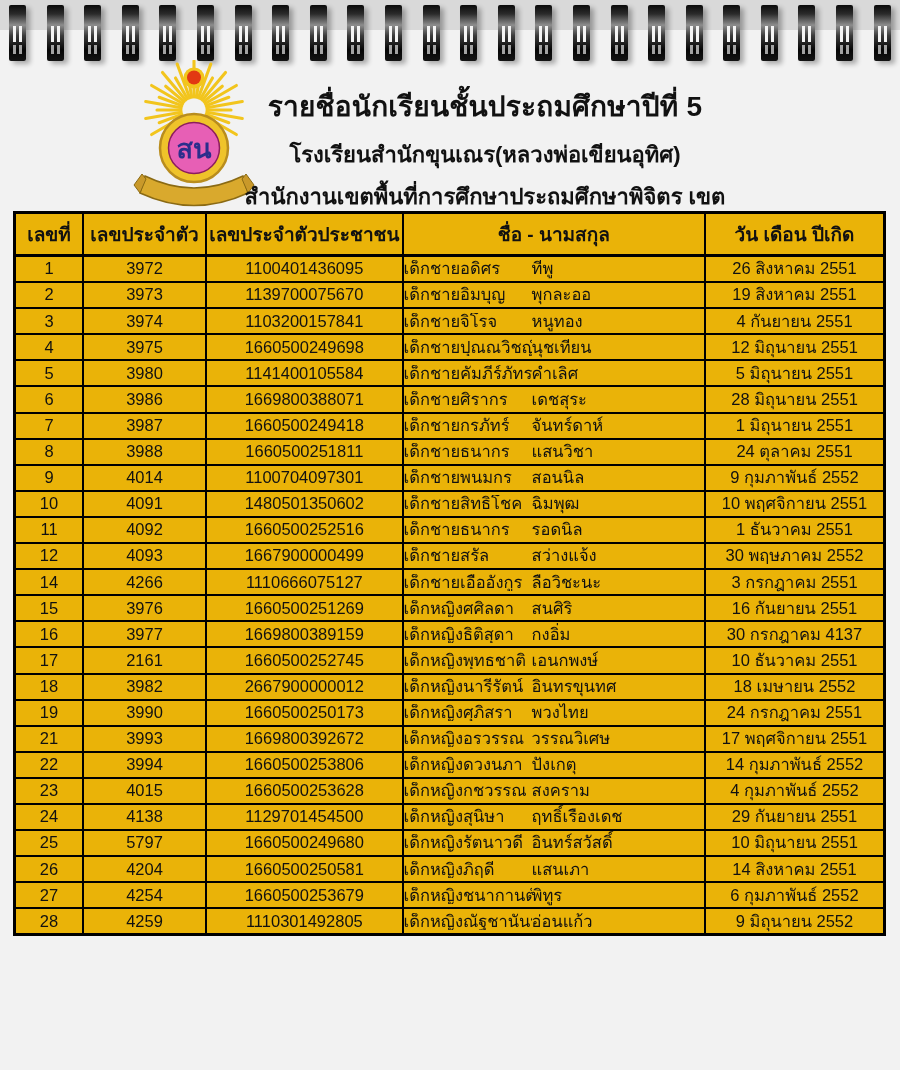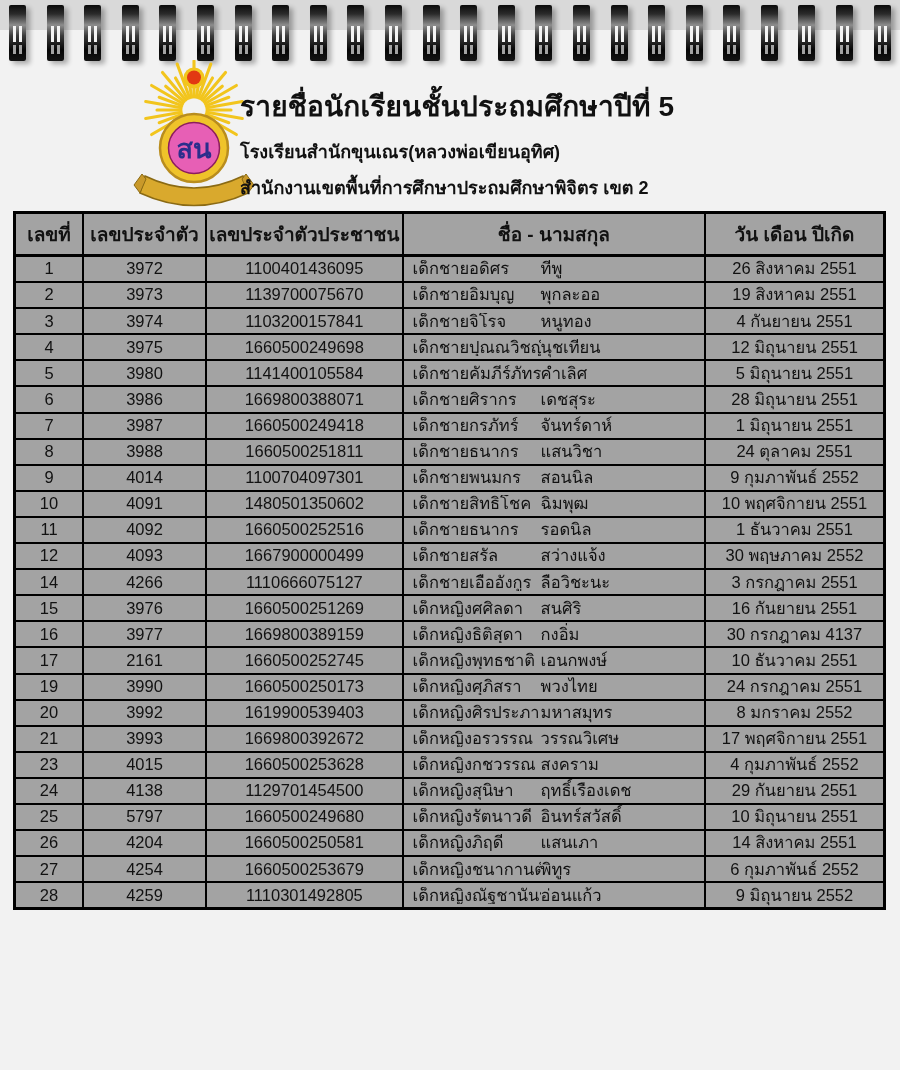--- a/index.html
+++ b/index.html
@@ -18,32 +18,32 @@
     box-shadow:4px 3px 5px rgba(0,0,0,.30);
   }
   .ring::before{content:"";position:absolute;left:4px;top:21px;width:9px;height:16px;
     background:linear-gradient(90deg,#f4f4f4 0 3px,rgba(0,0,0,0) 3px 6px,#f4f4f4 6px 9px)}
   .ring::after{content:"";position:absolute;left:4px;bottom:7px;width:9px;height:9px;opacity:.8;
     background:linear-gradient(90deg,#c9c9c9 0 3px,rgba(0,0,0,0) 3px 6px,#c9c9c9 6px 9px)}
 
   
   .doc-header{position:absolute;top:58px;left:0;width:100%;height:152px}
   .logo{position:absolute;left:127px;top:2px;width:134px;height:148px}
-  .titles{position:absolute;left:240px;right:170px;top:26px;text-align:left}
+  .titles{position:absolute;left:240px;right:170px;top:26px;text-align:center}
   .title-main{font-size:28px;font-weight:700;margin:0 0 9px;letter-spacing:.2px}
-  .title-sub{font-size:18px;font-weight:600;margin:0 0 7px}
+  .title-sub{font-size:22px;font-weight:600;margin:0 0 7px}
 
   
   .table-wrap{position:absolute;top:211px;left:13px}
-  table{border-collapse:collapse;table-layout:fixed;width:873px;background:#a3a3a3;border:3px solid #000}
+  table{border-collapse:collapse;table-layout:fixed;width:873px;background:#eab308;border:3px solid #000}
   th,td{border:2px solid #000;overflow:hidden;white-space:nowrap;padding:0}
   thead th{height:40px;font-size:19px;font-weight:700;text-align:center;border-bottom:3px solid #000}
   tbody td{height:24.1px;font-size:16.5px;line-height:1.05}
   td.center{text-align:center}
-  td.name-cell{padding-left:9px}
+  td.name-cell{}
   .fname{display:inline-block;width:128px;vertical-align:bottom;overflow:hidden}
   .lname{display:inline-block;vertical-align:bottom}
 </style>
 </head>
 <body>
 
 <div class="top-band"></div>
 <div class="rings">
     <div class="ring"></div>
     <div class="ring"></div>
@@ -252,41 +252,48 @@
           <td class="center">30 กรกฎาคม 4137</td>
         </tr>
         <tr>
           <td class="center">17</td>
           <td class="center">2161</td>
           <td class="center">1660500252745</td>
           <td class="name-cell"><span class="fname">เด็กหญิงพุทธชาติ</span><span class="lname">เอนกพงษ์</span></td>
           <td class="center">10 ธันวาคม 2551</td>
         </tr>
         <tr>
+          <td class="center">18</td>
+          <td class="center">3982</td>
+          <td class="center">2667900000012</td>
+          <td class="name-cell"><span class="fname">เด็กหญิงนารีรัตน์</span><span class="lname">อินทรขุนทศ</span></td>
+          <td class="center">18 เมษายน 2552</td>
+        </tr>
+        <tr>
           <td class="center">19</td>
           <td class="center">3990</td>
           <td class="center">1660500250173</td>
           <td class="name-cell"><span class="fname">เด็กหญิงศุภิสรา</span><span class="lname">พวงไทย</span></td>
           <td class="center">24 กรกฎาคม 2551</td>
         </tr>
         <tr>
-          <td class="center">20</td>
-          <td class="center">3992</td>
-          <td class="center">1619900539403</td>
-          <td class="name-cell"><span class="fname">เด็กหญิงศิรประภา</span><span class="lname">มหาสมุทร</span></td>
-          <td class="center">8 มกราคม 2552</td>
-        </tr>
-        <tr>
           <td class="center">21</td>
           <td class="center">3993</td>
           <td class="center">1669800392672</td>
           <td class="name-cell"><span class="fname">เด็กหญิงอรวรรณ</span><span class="lname">วรรณวิเศษ</span></td>
           <td class="center">17 พฤศจิกายน 2551</td>
         </tr>
         <tr>
+          <td class="center">22</td>
+          <td class="center">3994</td>
+          <td class="center">1660500253806</td>
+          <td class="name-cell"><span class="fname">เด็กหญิงดวงนภา</span><span class="lname">ปังเกตุ</span></td>
+          <td class="center">14 กุมภาพันธ์ 2552</td>
+        </tr>
+        <tr>
           <td class="center">23</td>
           <td class="center">4015</td>
           <td class="center">1660500253628</td>
           <td class="name-cell"><span class="fname">เด็กหญิงกชวรรณ</span><span class="lname">สงคราม</span></td>
           <td class="center">4 กุมภาพันธ์ 2552</td>
         </tr>
         <tr>
           <td class="center">24</td>
           <td class="center">4138</td>
           <td class="center">1129701454500</td>

